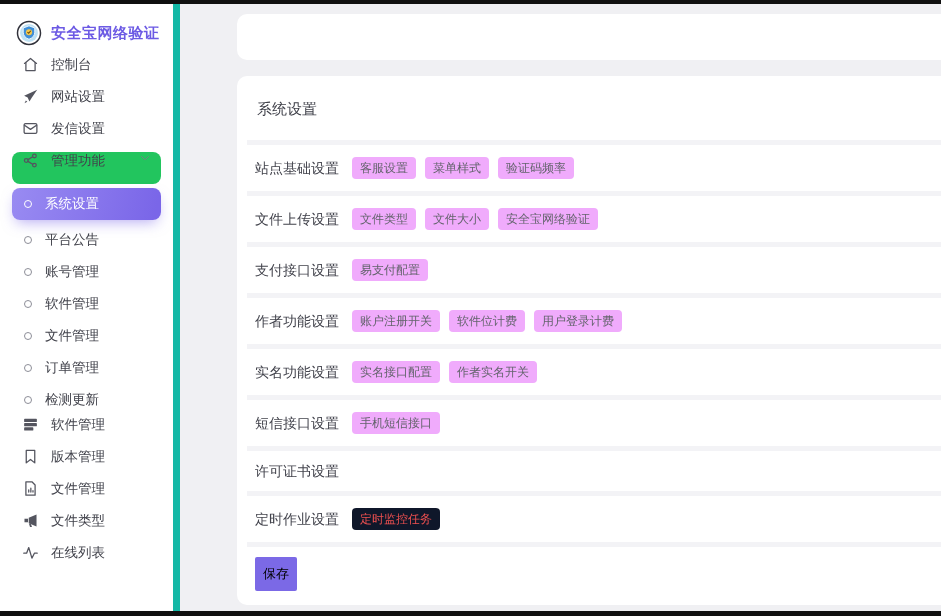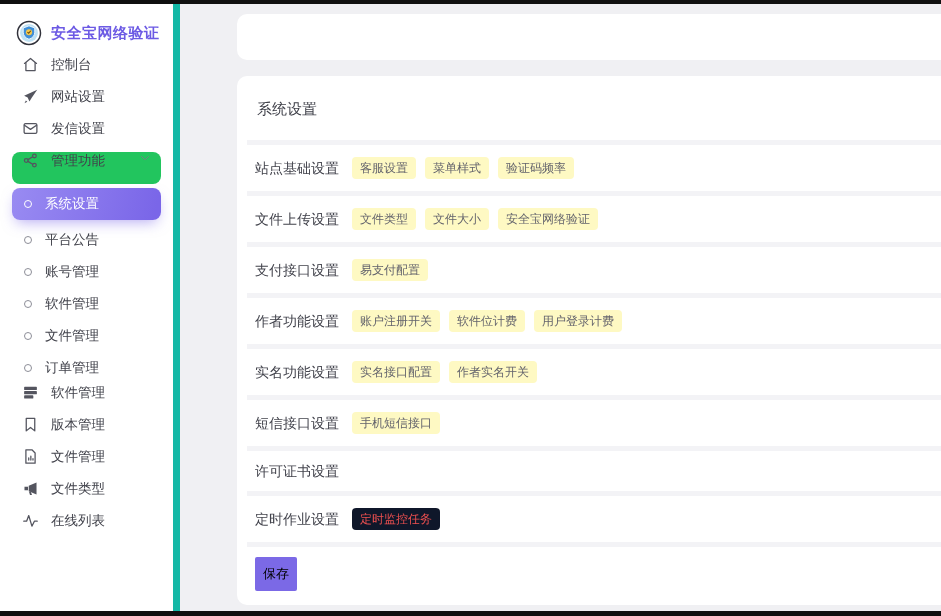--- a/index.html
+++ b/index.html
@@ -50,21 +50,21 @@
 
   
   .main { flex:1; overflow:hidden; padding:10px 0 0 57px; position:relative; }
   .topbar { height:46px; background:#fff; border-radius:10px; margin-right:-30px; }
   .card { background:#fff; border-radius:10px; margin:16px -30px 0 0; }
   .card-title { font-size:15px; font-weight:normal; color:#3d3e47; padding:24px 20px 21px; }
   .rows { padding:0 10px; }
   .row { display:flex; align-items:center; border-top:5px solid #f3f3f6; padding:12px 8px; }
   .row-label { font-size:14px; color:#42434c; margin-right:13px; white-space:nowrap; line-height:16px; }
   .tags { display:flex; gap:9px; }
-  .tag { background:#fef9c3; color:#63636c; font-size:12px; padding:5px 8px; border-radius:4px; line-height:1; white-space:nowrap; }
+  .tag { background:#f0abfc; color:#63636c; font-size:12px; padding:5px 8px; border-radius:4px; line-height:1; white-space:nowrap; }
   .tag.danger { background:#0f172a; color:#ef5050; }
   .save-row { border-top:5px solid #f3f3f6; margin:0 10px; padding:10px 8px 14px; }
   .save-btn {
     background:#7b69e6; color:#000000; border:none; border-radius:2px;
     font-size:13px; padding:8px 8px; cursor:pointer;
     font-family:inherit;
   }
   svg { display:block; }
 </style>
 </head>
@@ -153,20 +153,24 @@
       <span>软件管理</span>
     </div>
     <div class="sub-item ">
       <span class="bullet"></span>
       <span>文件管理</span>
     </div>
     <div class="sub-item ">
       <span class="bullet"></span>
       <span>订单管理</span>
     </div>
+    <div class="sub-item ">
+      <span class="bullet"></span>
+      <span>检测更新</span>
+    </div>
         </div>
       </nav>
 
 
     <nav id="nav-projects">
     <div class="nav-item">
       <span class="ni-icon">
             <svg viewBox="0 0 24 24" width="17" height="17" fill="currentColor">
               <rect x="3" y="4" width="18" height="4.6" rx="1"></rect>
               <rect x="3" y="10" width="18" height="4.6" rx="1"></rect>

